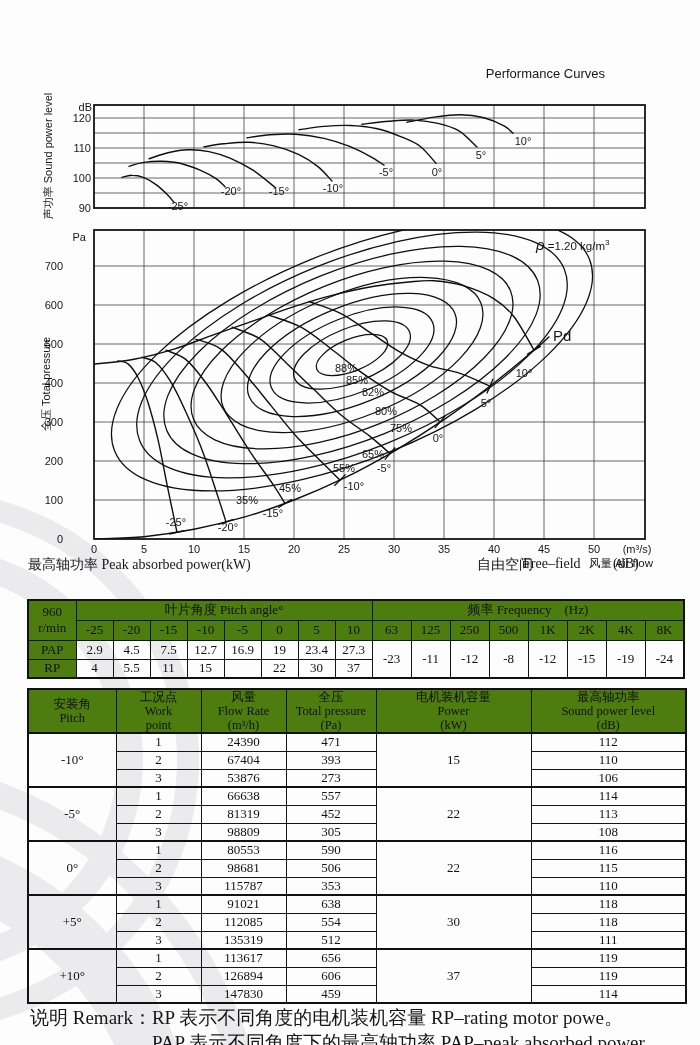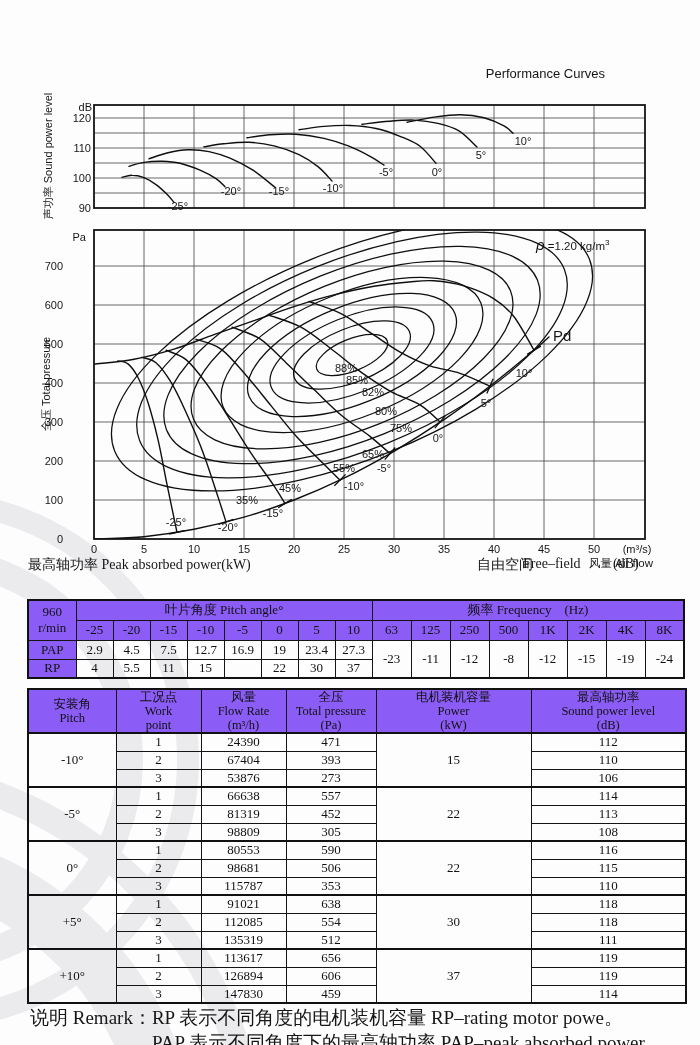--- a/index.html
+++ b/index.html
@@ -12,21 +12,21 @@
             font-family:"Liberation Sans",sans-serif;font-size:13px;}
   #charts{left:0;top:90px;}
   .midrow-item{top:556px;font-size:14px;white-space:nowrap;}
   #peak-power-label{left:28px;}
   #free-field-cn{left:445px;margin-left:32px;}
   #free-field-en{left:523px;}
   #free-field-unit{left:613px;}
   table{border-collapse:collapse;table-layout:fixed;text-align:center;
         font-family:"Liberation Serif",serif;font-size:13px;color:#111;}
   td,th{border:1px solid #141414;padding:0;font-weight:normal;overflow:hidden;}
-  th{background:#8b5cf6;}
+  th{background:#4d7c0f;}
   #power-table{left:27px;top:599px;width:658px;}
   #power-table tr{height:19px;}
   #power-table tr.hr{height:20px;}
   #work-table{left:27px;top:688px;width:658px;}
   #work-table tr{height:18px;}
   #work-table tr.hdr{height:39px;}
   #work-table .hl{font-size:12.5px;line-height:1.12;}
   .gtop{border-top:2px solid #111;}
   table{border:2px solid #111;}
   #remark{left:30px;top:1005px;font-size:19px;display:flex;line-height:1.32;}

